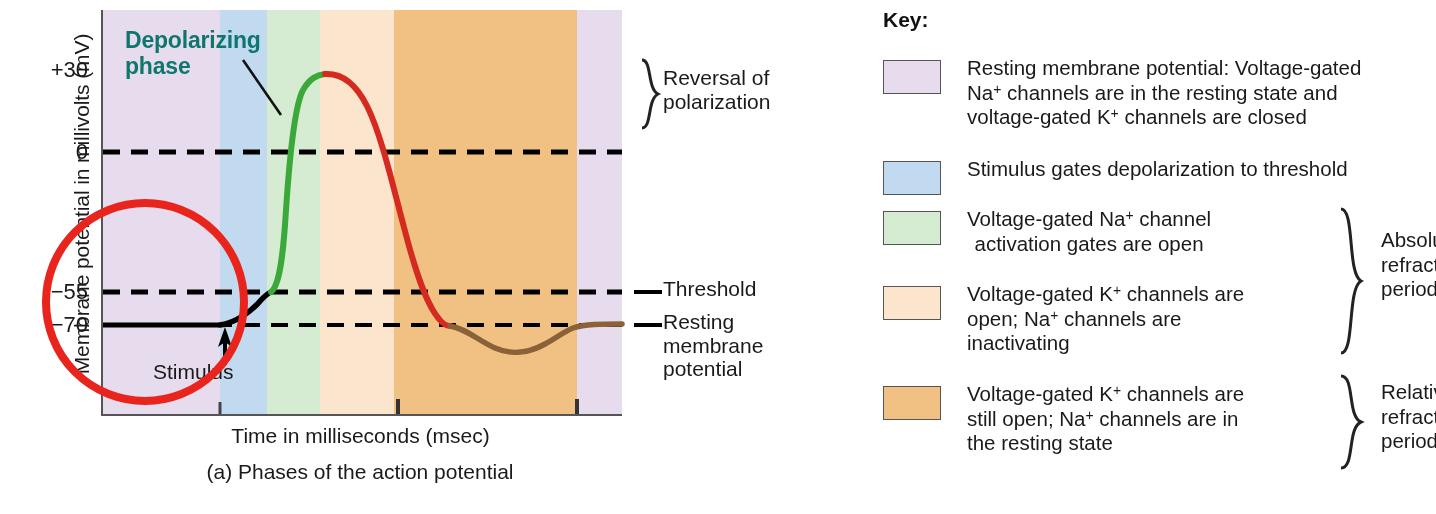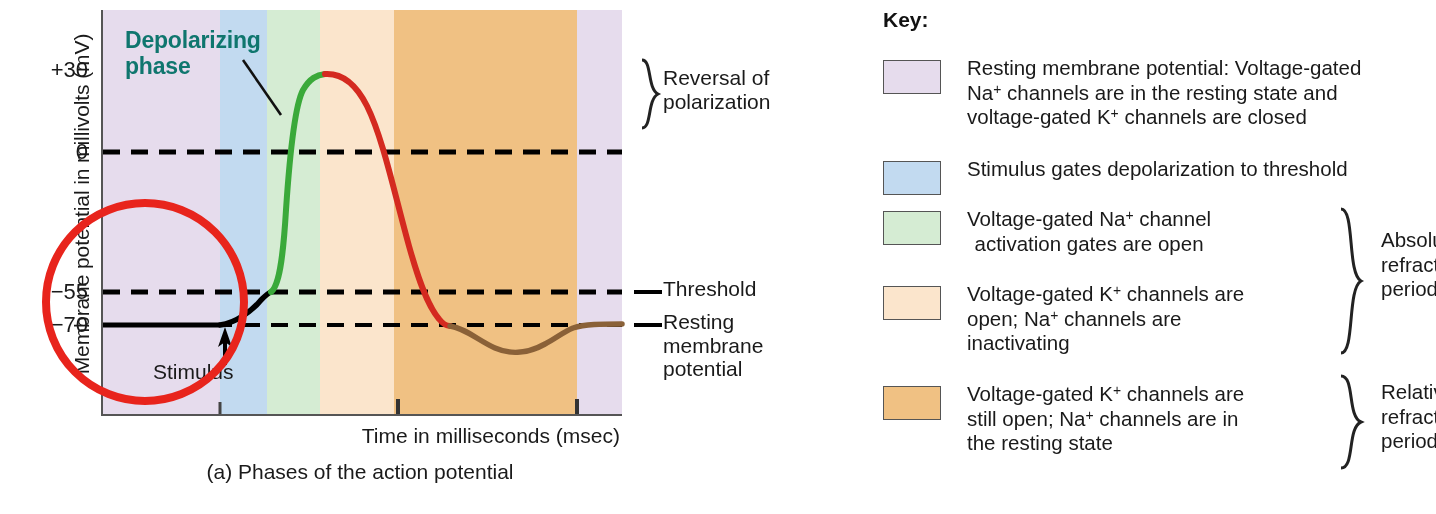--- a/index.html
+++ b/index.html
@@ -107,21 +107,21 @@
     color: #1a1a1a;
   }
   #anno-reversal { left: 663px; top: 66px; }
   #anno-threshold { left: 663px; top: 277px; }
   #anno-resting { left: 663px; top: 310px; }
 
   #xlabel {
     position: absolute;
     left: 101px; top: 424px;
     width: 519px;
-    text-align: right;
+    text-align: center;
     font-size: 21px;
     color: #1a1a1a;
   }
   #caption {
     position: absolute;
     left: 60px; top: 460px;
     width: 600px;
     text-align: center;
     font-size: 21px;
     color: #1a1a1a;

